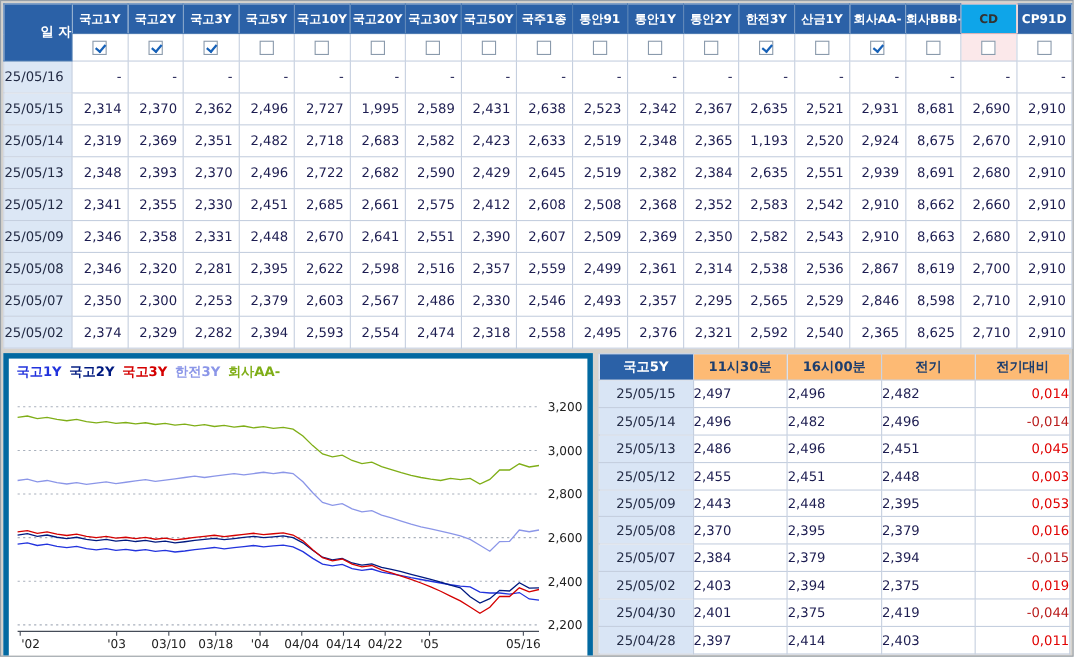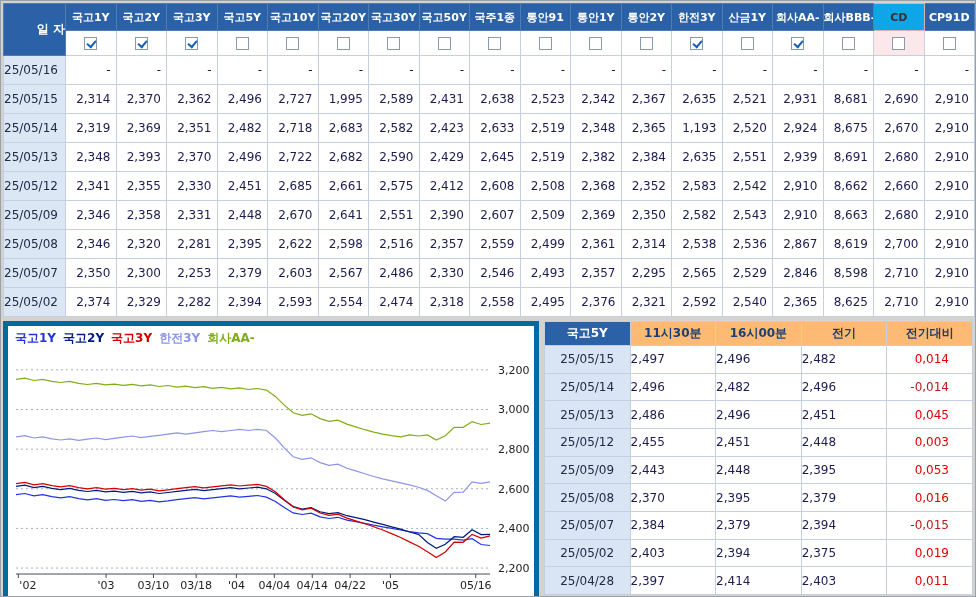--- a/index.html
+++ b/index.html
@@ -31,21 +31,21 @@
   #chart-svg{position:absolute;left:0;top:0;display:block}
   #chart-svg text{font-family:"DejaVu Sans",sans-serif;font-size:11px;fill:#222}
 
   #right-table{width:430px;height:274px;background:#fff;border:1px solid #8fa0b8}
   #right-table th,#right-table td{border:1px solid #c5cfdf;overflow:hidden;white-space:nowrap}
   .rt-head th{height:24px;background:#fdba74;color:#1d3e6e;font-weight:bold;text-align:center}
   .rt-head th.first{background:#2b61a7;color:#fff;cursor:pointer}
   #right-table tbody td{height:22px}
   .rt-date{background:#d9e5f5;text-align:center;color:#222a44}
   .rt-val{text-align:left;padding-right:6px;color:#1c1c50}
-  .rt-diff{text-align:right;padding-right:23px;font-weight:normal}
+  .rt-diff{text-align:right;padding-right:0;font-weight:normal}
   .rt-diff.up{color:#e00000}
   .rt-diff.down{color:#b91c1c}
 </style>
 </head>
 <body>
 
 <div id="app">
 
   <table id="top-table">
     <thead>
@@ -390,20 +390,27 @@
             <td class="rt-diff down">-0,015</td>
           </tr>
           <tr>
             <td class="rt-date">25/05/02</td>
             <td class="rt-val">2,403</td>
             <td class="rt-val">2,394</td>
             <td class="rt-val">2,375</td>
             <td class="rt-diff up">0,019</td>
           </tr>
           <tr>
+            <td class="rt-date">25/04/30</td>
+            <td class="rt-val">2,401</td>
+            <td class="rt-val">2,375</td>
+            <td class="rt-val">2,419</td>
+            <td class="rt-diff down">-0,044</td>
+          </tr>
+          <tr>
             <td class="rt-date">25/04/28</td>
             <td class="rt-val">2,397</td>
             <td class="rt-val">2,414</td>
             <td class="rt-val">2,403</td>
             <td class="rt-diff up">0,011</td>
           </tr>
         </tbody>
     </table>
   </div>
 

